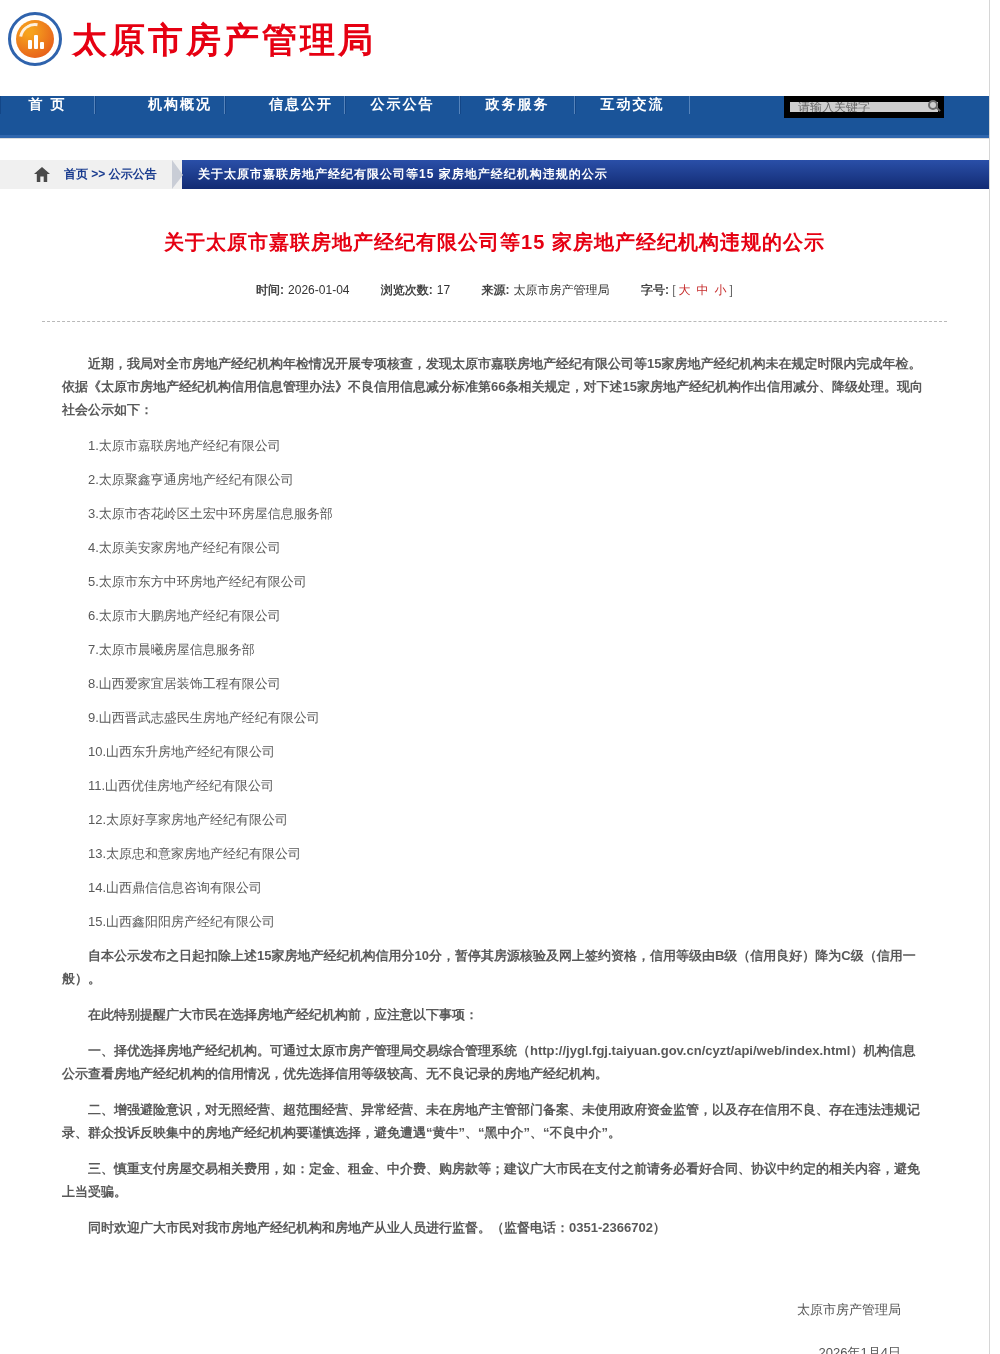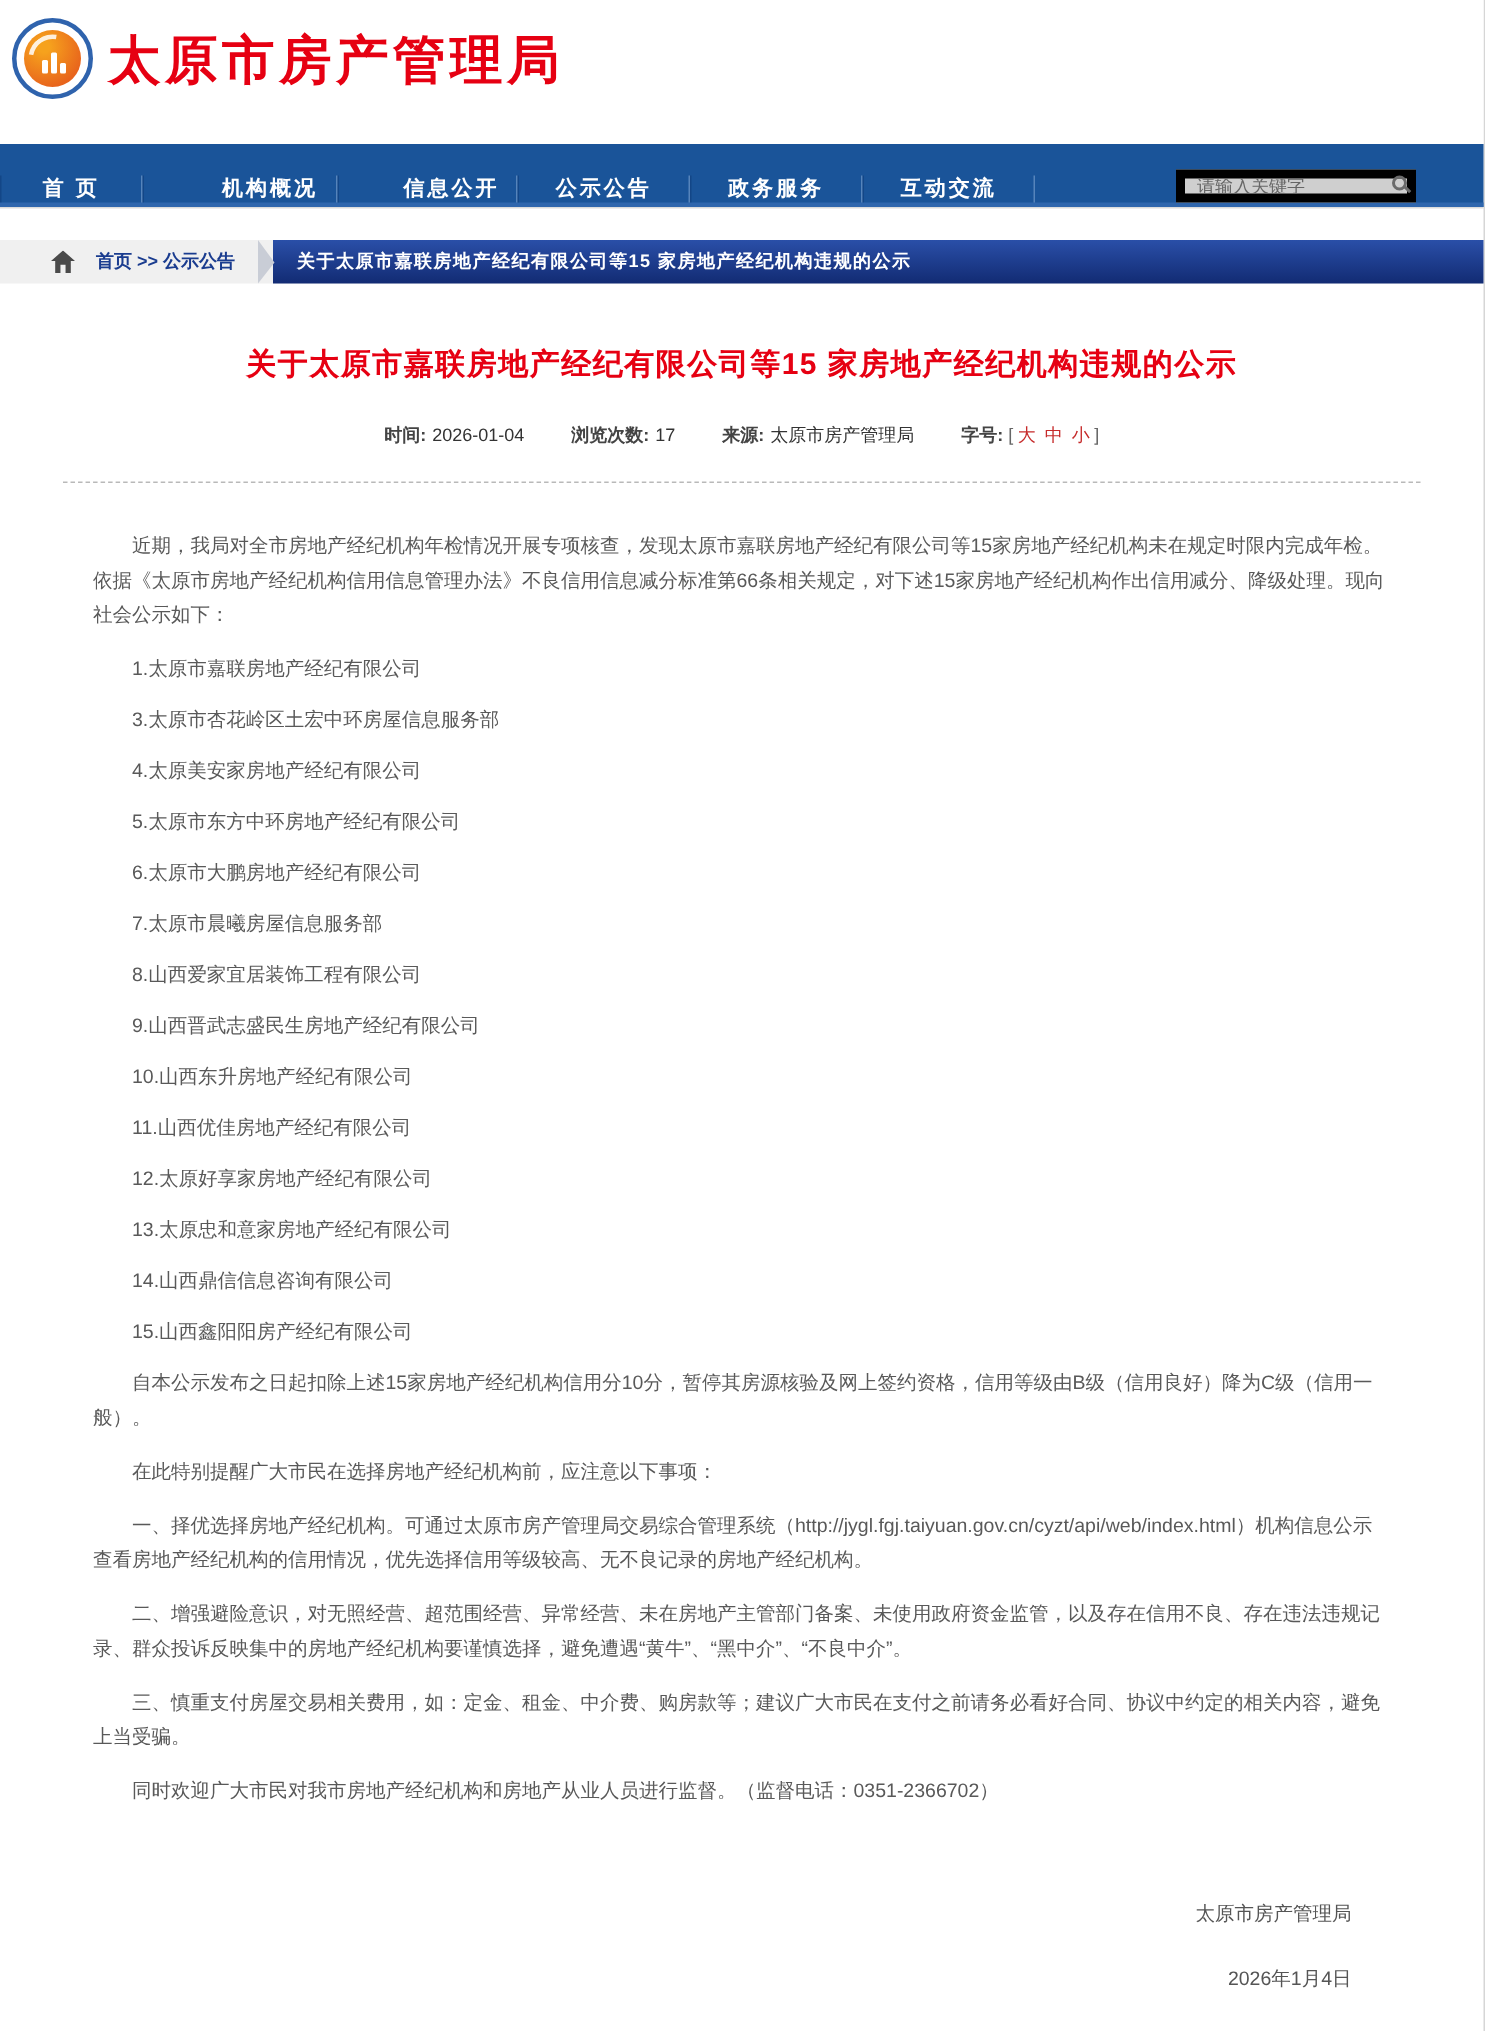--- a/index.html
+++ b/index.html
@@ -14,21 +14,21 @@
   
   .site-header { height:96px; display:flex; align-items:center; padding:0 0 0 8px; background:#fff; }
   .logo { width:54px; height:54px; border-radius:50%; border:3px solid #2f63ad; background:#fff; position:relative; flex:0 0 auto; margin-top:-18px; }
   .logo-inner { position:absolute; inset:5px; border-radius:50%; background:radial-gradient(circle at 35% 30%, #f6a21d 10%, #e8641c 75%); overflow:hidden; }
   .logo-inner::before { content:""; position:absolute; inset:3px; border:3px solid transparent; border-top-color:#ffffff; border-radius:50%; transform:rotate(-35deg); opacity:.85; }
   .logo-bar { position:absolute; bottom:9px; width:4px; background:#fff; border-radius:1px; }
   .lb1 { left:12px; height:9px; } .lb2 { left:18px; height:14px; } .lb3 { left:24px; height:7px; }
   .site-title { color:#e60012; font-size:35px; font-weight:bold; letter-spacing:3px; margin:-16px 0 0 10px; }
 
   
-  .nav { height:42px; background:#1a5499; display:flex; align-items:flex-end; border-bottom:3px solid #2f66ad; }
+  .nav { height:42px; background:#1a5499; display:flex; align-items:flex-start; border-bottom:3px solid #2f66ad; }
   .nav-item { display:flex; align-items:center; justify-content:center; color:#fff; font-size:14px; font-weight:bold; letter-spacing:2px; border-right:1px solid rgba(160,190,230,.45); border-left:1px solid rgba(0,30,80,.25); cursor:pointer; }
   .ni-0 { width:95px; } .ni-1 { width:130px;padding-left:40px; } .ni-2 { width:120px;padding-left:32px; } .ni-3 { width:115px; } .ni-4 { width:115px; } .ni-5 { width:115px; }
   .nav-spacer { flex:1; }
   .search-wrap { display:flex; align-items:center; margin-right:45px; }
   .search-box { position:relative; width:160px; height:22px; }
   .search-input { width:100%; height:100%; border:6px solid #000000; background:#cfcfcf; font-size:12px; color:#444; padding:0 24px 0 8px; outline:none; }
   .search-input::placeholder { color:#666; }
   .search-icon { position:absolute; right:6px; top:4px; width:10px; height:10px; border:2px solid #6b6b6b; border-radius:50%; cursor:pointer; }
   .search-icon::after { content:""; position:absolute; width:6px; height:2px; background:#6b6b6b; transform:rotate(45deg); right:-5px; bottom:-2px; }
   .nav-underline { height:1px; background:#dcdcdc; }
@@ -46,21 +46,21 @@
   .article { padding:40px 40px 0 40px; }
   .article-title { text-align:center; color:#e60012; font-size:20px; font-weight:bold; letter-spacing:1px; margin:0 10px 26px 10px; }
   .meta { text-align:center; font-size:12px; color:#666; margin-bottom:22px; }
   .meta b { font-weight:bold; color:#444; }
   .meta .mval { color:#333; margin-left:4px; }
   .meta .mgroup { margin:0 14px; }
   .size-link { color:#c62b2b; margin:0 3px; cursor:pointer; }
   .dashes { border-top:1px dashed #b9b9b9; margin:0 2px 30px 2px; }
 
   .body-text { font-size:13px; line-height:23px; color:#595959; padding:0 22px 0 22px; }
-  .para { text-indent:2em; margin-bottom:13px; }
+  .para { text-indent:2em; margin-bottom:13px;font-weight:bold; }
   .company { text-indent:2em; margin-bottom:11px; }
 
   .sig-block { margin-top:62px; padding-right:48px; text-align:right; font-size:13px; color:#555; }
   .sig-name { margin-bottom:25px; }
   .sig-date { margin-bottom:40px; }
 </style>
 </head>
 <body>
 
 <div class="page">
@@ -118,20 +118,21 @@
         <span>[</span><span class="size-link">大</span><span class="size-link">中</span><span class="size-link">小</span><span>]</span>
       </span>
     </div>
 
     <div class="dashes"></div>
 
     <div class="body-text">
       <p class="para">近期，我局对全市房地产经纪机构年检情况开展专项核查，发现太原市嘉联房地产经纪有限公司等15家房地产经纪机构未在规定时限内完成年检。依据《太原市房地产经纪机构信用信息管理办法》不良信用信息减分标准第66条相关规定，对下述15家房地产经纪机构作出信用减分、降级处理。现向社会公示如下：</p>
 
       <div class="company">1.太原市嘉联房地产经纪有限公司</div>
+      <div class="company">2.太原聚鑫亨通房地产经纪有限公司</div>
       <div class="company">3.太原市杏花岭区土宏中环房屋信息服务部</div>
       <div class="company">4.太原美安家房地产经纪有限公司</div>
       <div class="company">5.太原市东方中环房地产经纪有限公司</div>
       <div class="company">6.太原市大鹏房地产经纪有限公司</div>
       <div class="company">7.太原市晨曦房屋信息服务部</div>
       <div class="company">8.山西爱家宜居装饰工程有限公司</div>
       <div class="company">9.山西晋武志盛民生房地产经纪有限公司</div>
       <div class="company">10.山西东升房地产经纪有限公司</div>
       <div class="company">11.山西优佳房地产经纪有限公司</div>
       <div class="company">12.太原好享家房地产经纪有限公司</div>

